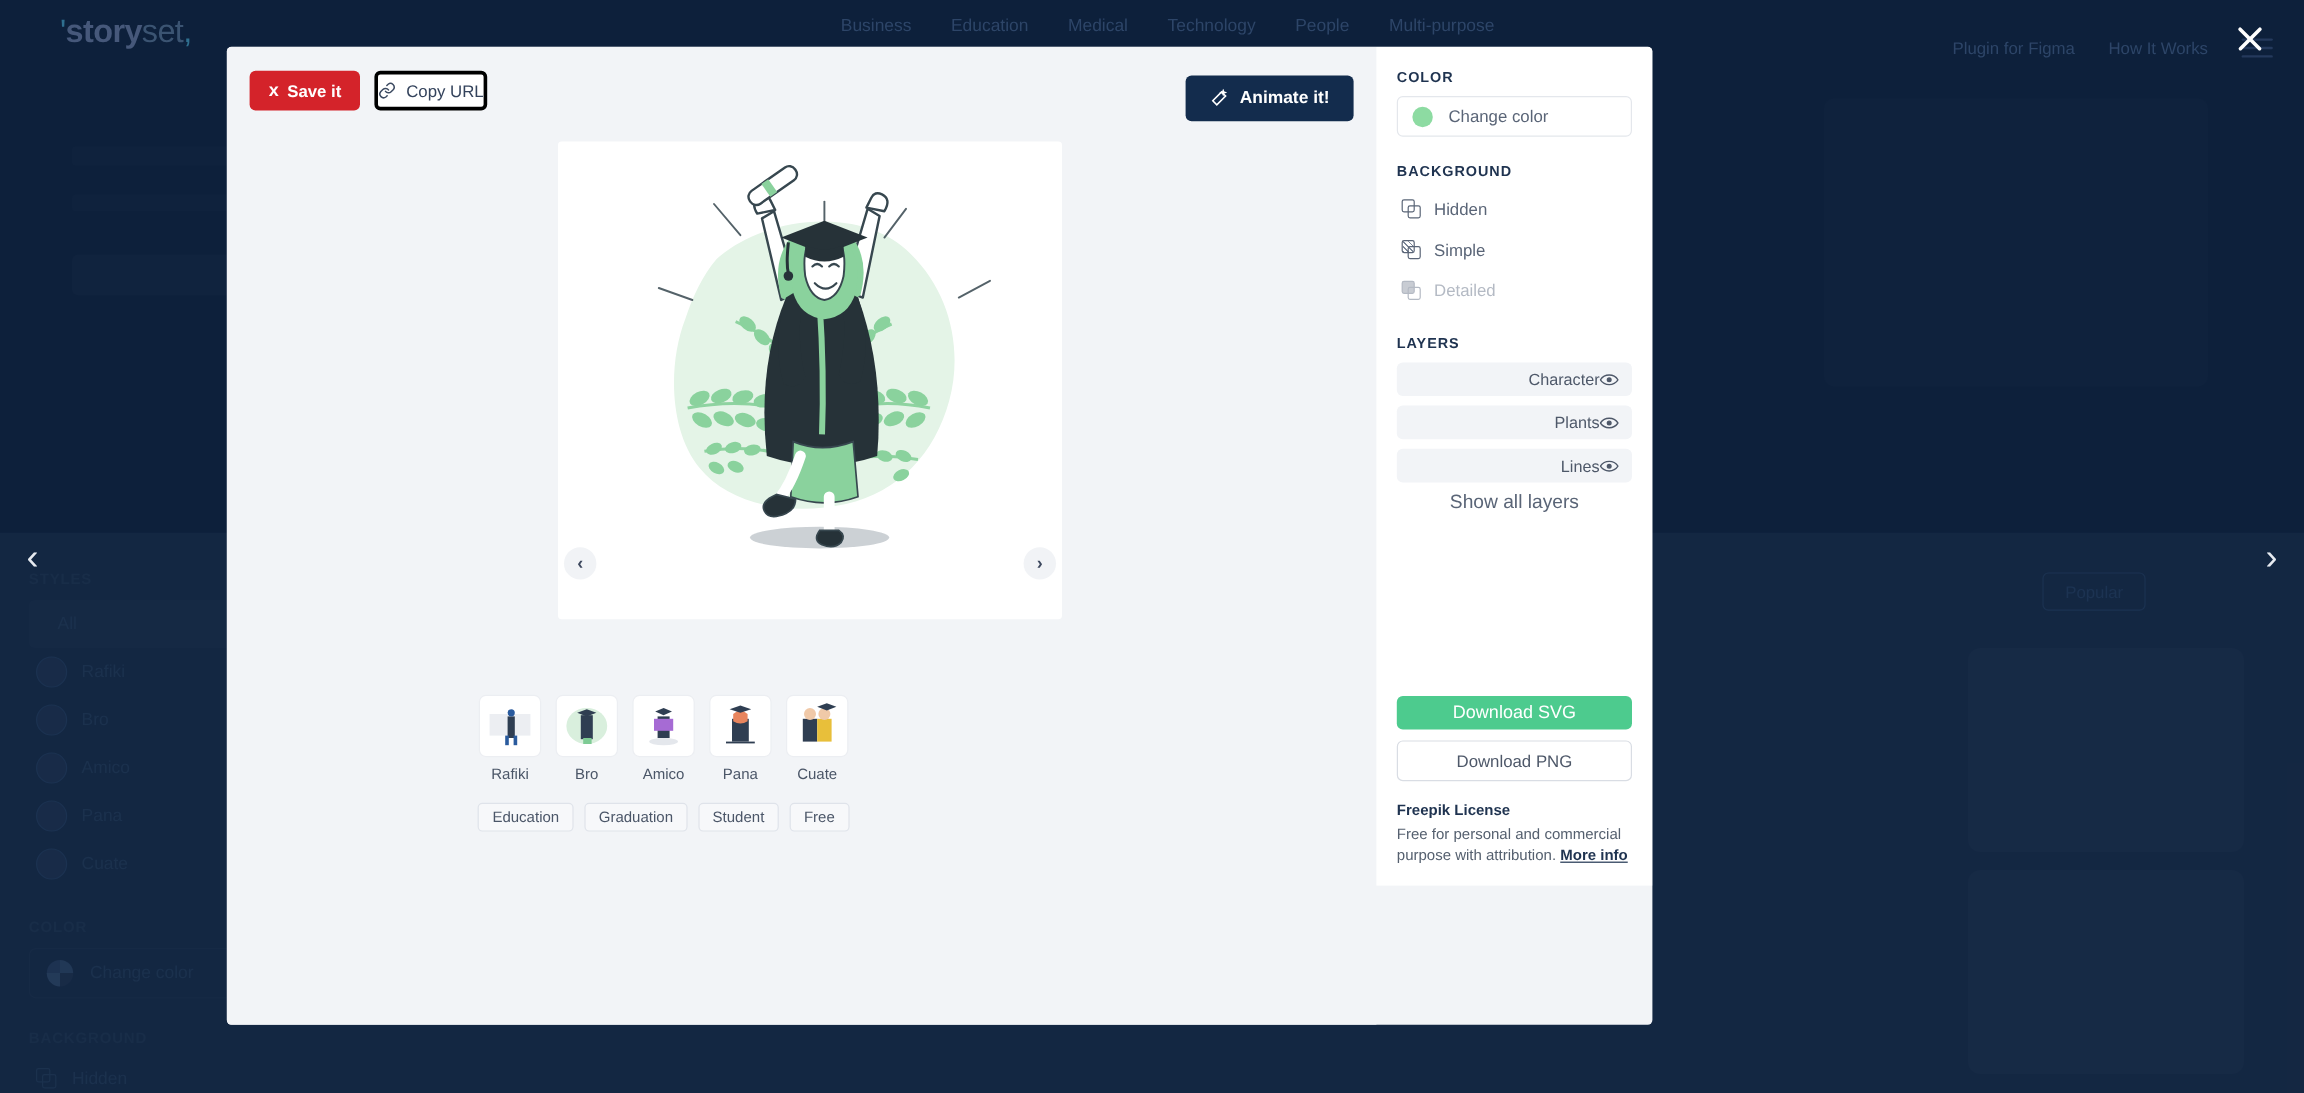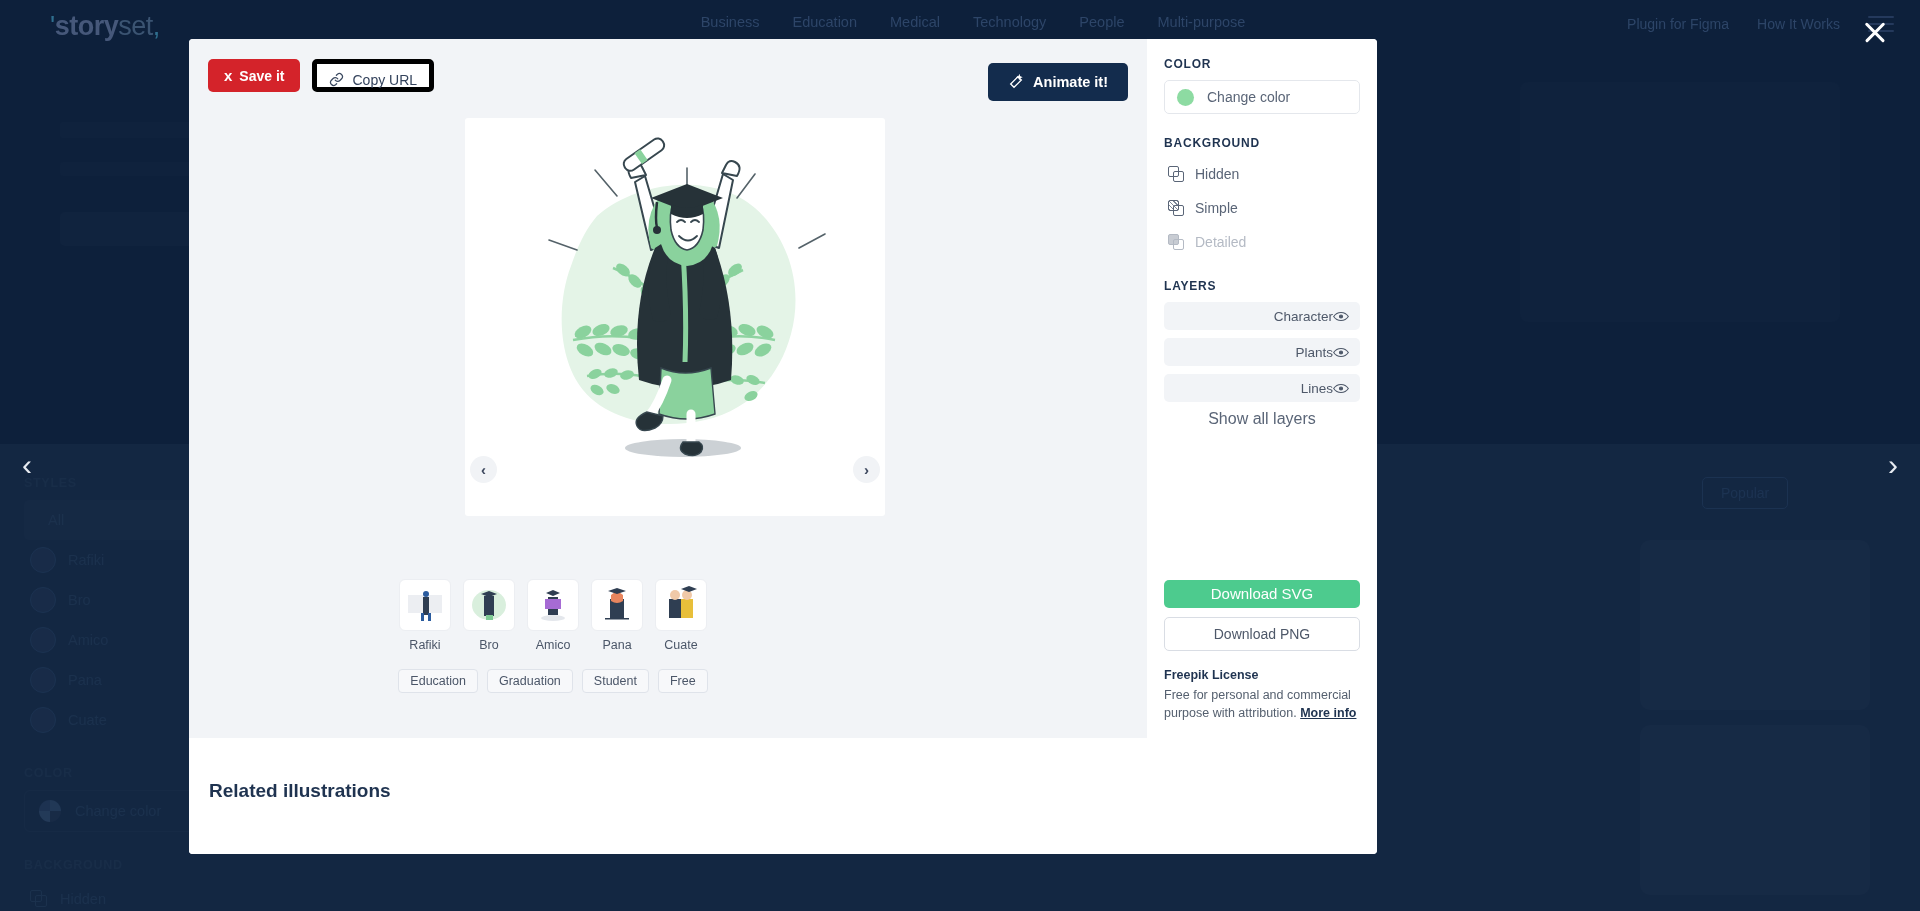--- a/index.html
+++ b/index.html
@@ -26,21 +26,21 @@
   .logo .tick { color: #2f6f8f; }
 
   .bg-nav {
     position: absolute; left: 0; right: 0; top: 14px;
     display: flex; justify-content: center; gap: 33px;
   }
   .bg-nav a {
     color: #2d4568; font-size: 14.5px; text-decoration: none;
   }
   .bg-nav-right {
-    position: absolute; right: 26px; top: 16px;
+    position: absolute; right: 26px; top: 32px;
     display: flex; align-items: center; gap: 28px; text-align: right;
   }
   .bg-nav-right a { color: #2d4568; font-size: 14px; text-decoration: none; }
   .hamburger { display: flex; flex-direction: column; gap: 5px; width: 26px; }
   .hamburger span { height: 2px; background: #24395c; display: block; border-radius: 1px; }
 
   .bg-hero {
     position: absolute; top: 52px; left: 0; right: 0; height: 320px;
     background: #13294b;
   }
@@ -142,23 +142,23 @@
   }
 
   .action-row { position: absolute; left: 19px; top: 20px; display: flex; gap: 12px; }
   .btn-save {
     display: flex; align-items: center; gap: 7px;
     background: #d4232a; color: #fff; font-size: 14px; font-weight: 600;
     border: none; border-radius: 5px; padding: 8px 16px; cursor: pointer;
     height: 33px;
   }
   .btn-copy {
-    display: flex; gap: 8px;
+    display: flex; align-items: center; gap: 8px;
     background: #fff; color: #34435c; font-size: 14px;
-    border: 5px solid #000000; border-radius: 5px; padding: 8px 12px; cursor: pointer;
+    border: 3px solid #000000; border-radius: 5px; padding: 8px 0; cursor: pointer;
     height: 33px;
   }
   .pin-ic { font-size: 15px; font-weight: 700; line-height: 1; }
 
   .btn-animate {
     position: absolute; right: 19px; top: 24px;
     display: flex; align-items: center; gap: 9px;
     background: #132c4d; color: #fff; font-size: 14.5px; font-weight: 700;
     border: none; border-radius: 5px; padding: 0 20px; height: 38px; cursor: pointer;
   }
@@ -633,16 +633,13 @@
     <div class="dl-wrap">
       <button class="btn-svg">Download SVG</button>
       <button class="btn-png">Download PNG</button>
       <div class="license-t">Freepik License</div>
       <p class="license-b">
         <span>Free for personal and commercial purpose with attribution. </span><a href="#">More info</a>
       </p>
     </div>
   </div>
 
-  <div class="related">
-    <h2>Related illustrations</h2>
-  </div>
 </div>
 
 </body></html>

